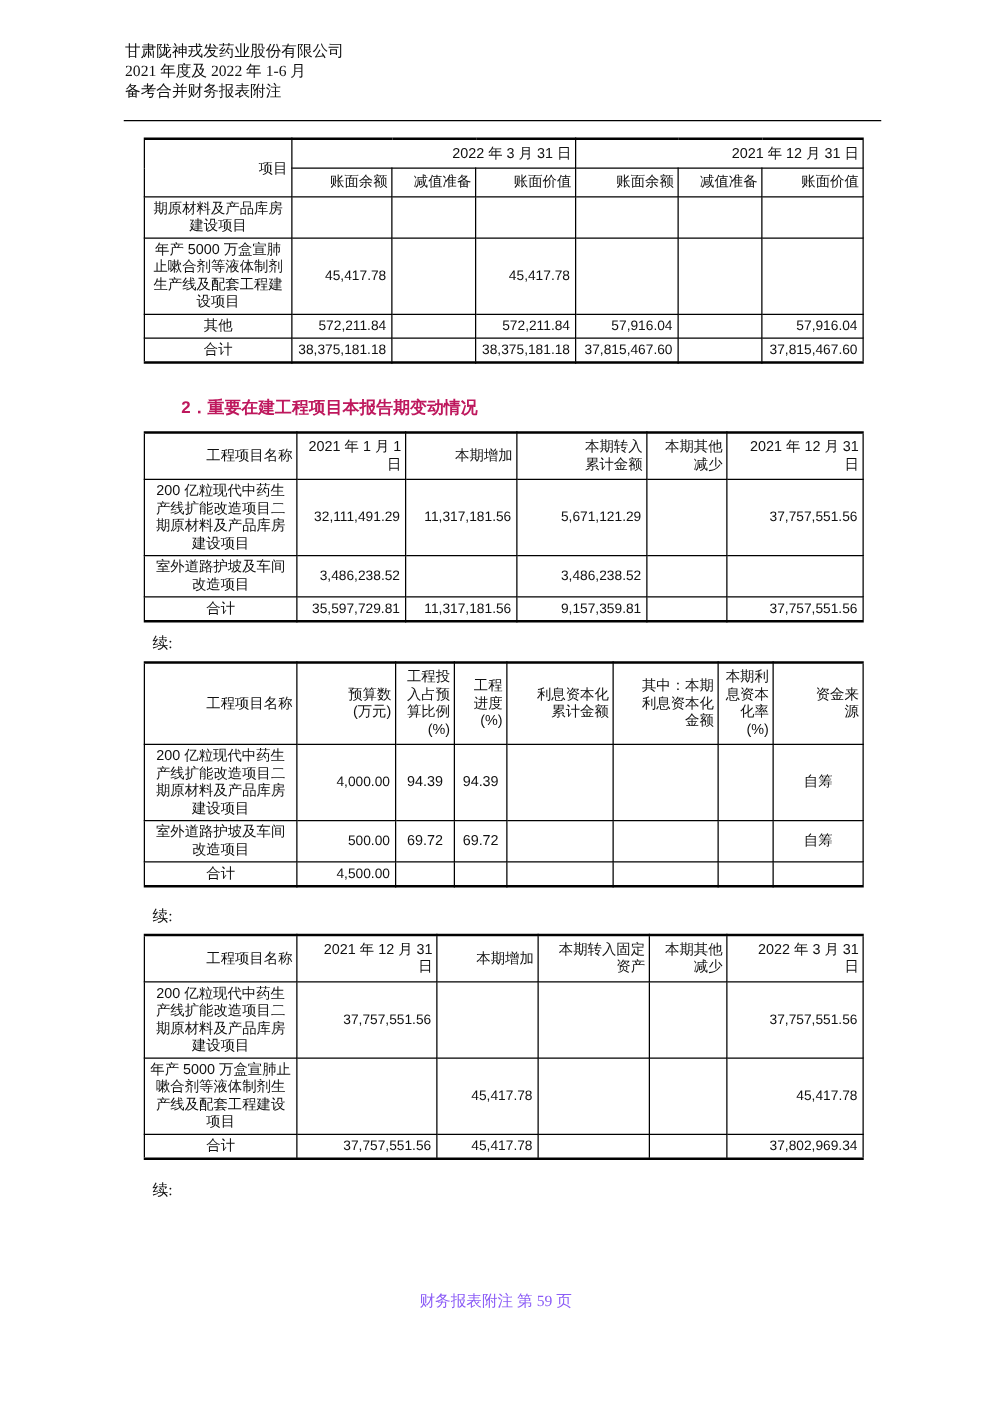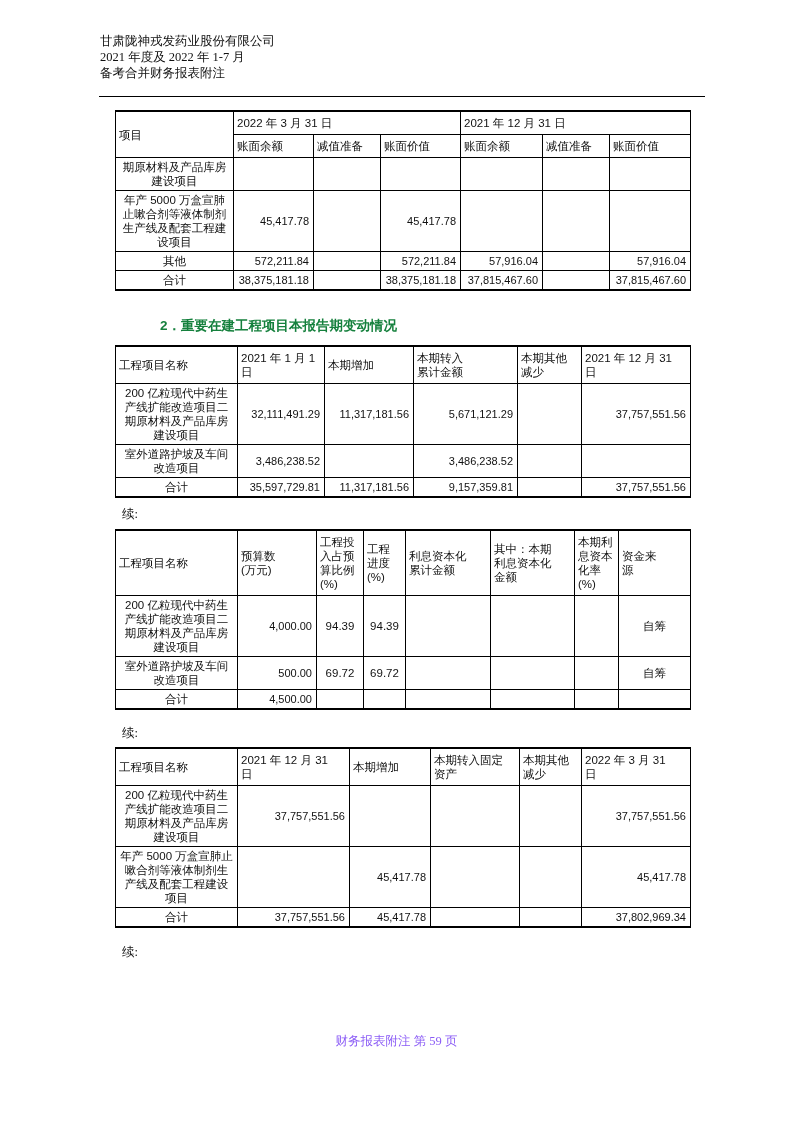--- a/index.html
+++ b/index.html
@@ -41,40 +41,40 @@
     border-top: 2px solid #000;
     border-bottom: 2px solid #000;
   }
   .fin-table th, .fin-table td {
     border: 1px solid #000;
     vertical-align: middle;
     overflow: hidden;
   }
   .fin-table th {
     font-weight: normal;
-    text-align: left;
+    text-align: right;
     white-space: pre-line;
     padding: 4px 3px;
   }
   .fin-table td { padding: 2px 4px; }
   td.lbl { text-align: center; word-break: break-all; }
   td.num { text-align: right; font-size: 11px; white-space: nowrap; }
   td.ctr { text-align: center; }
   #table1 { left: 115px; top: 110px; width: 575px; }
   #table2 { left: 115px; top: 345px; width: 575px; }
   #table3 { left: 115px; top: 529px; width: 575px; }
   #table4 { left: 115px; top: 747px; width: 575px; }
   .section-title {
     position: absolute;
-    left: 160px;
+    left: 145px;
     top: 317px;
     font-family: "Liberation Sans", sans-serif;
     font-weight: bold;
     font-size: 13.5px;
-    color: #15803d;
+    color: #be185d;
   }
   .continued {
     position: absolute;
     left: 122px;
     font-family: "Liberation Serif", serif;
     font-size: 12.5px;
     color: #111;
   }
   #cont1 { top: 506px; }
   #cont2 { top: 725px; }
@@ -90,21 +90,21 @@
     color: #8b5cf6;
   }
 </style>
 </head>
 <body>
 
 <div class="page">
 
   <div class="doc-header">
     <div>甘肃陇神戎发药业股份有限公司</div>
-    <div>2021 年度及 2022 年 1-7 月</div>
+    <div>2021 年度及 2022 年 1-6 月</div>
     <div>备考合并财务报表附注</div>
   </div>
   <div class="header-rule"></div>
 
   <table class="fin-table" id="table1">
     <colgroup>
       <col style="width:118px">
         <col style="width:80px">
         <col style="width:67px">
         <col style="width:80px">

